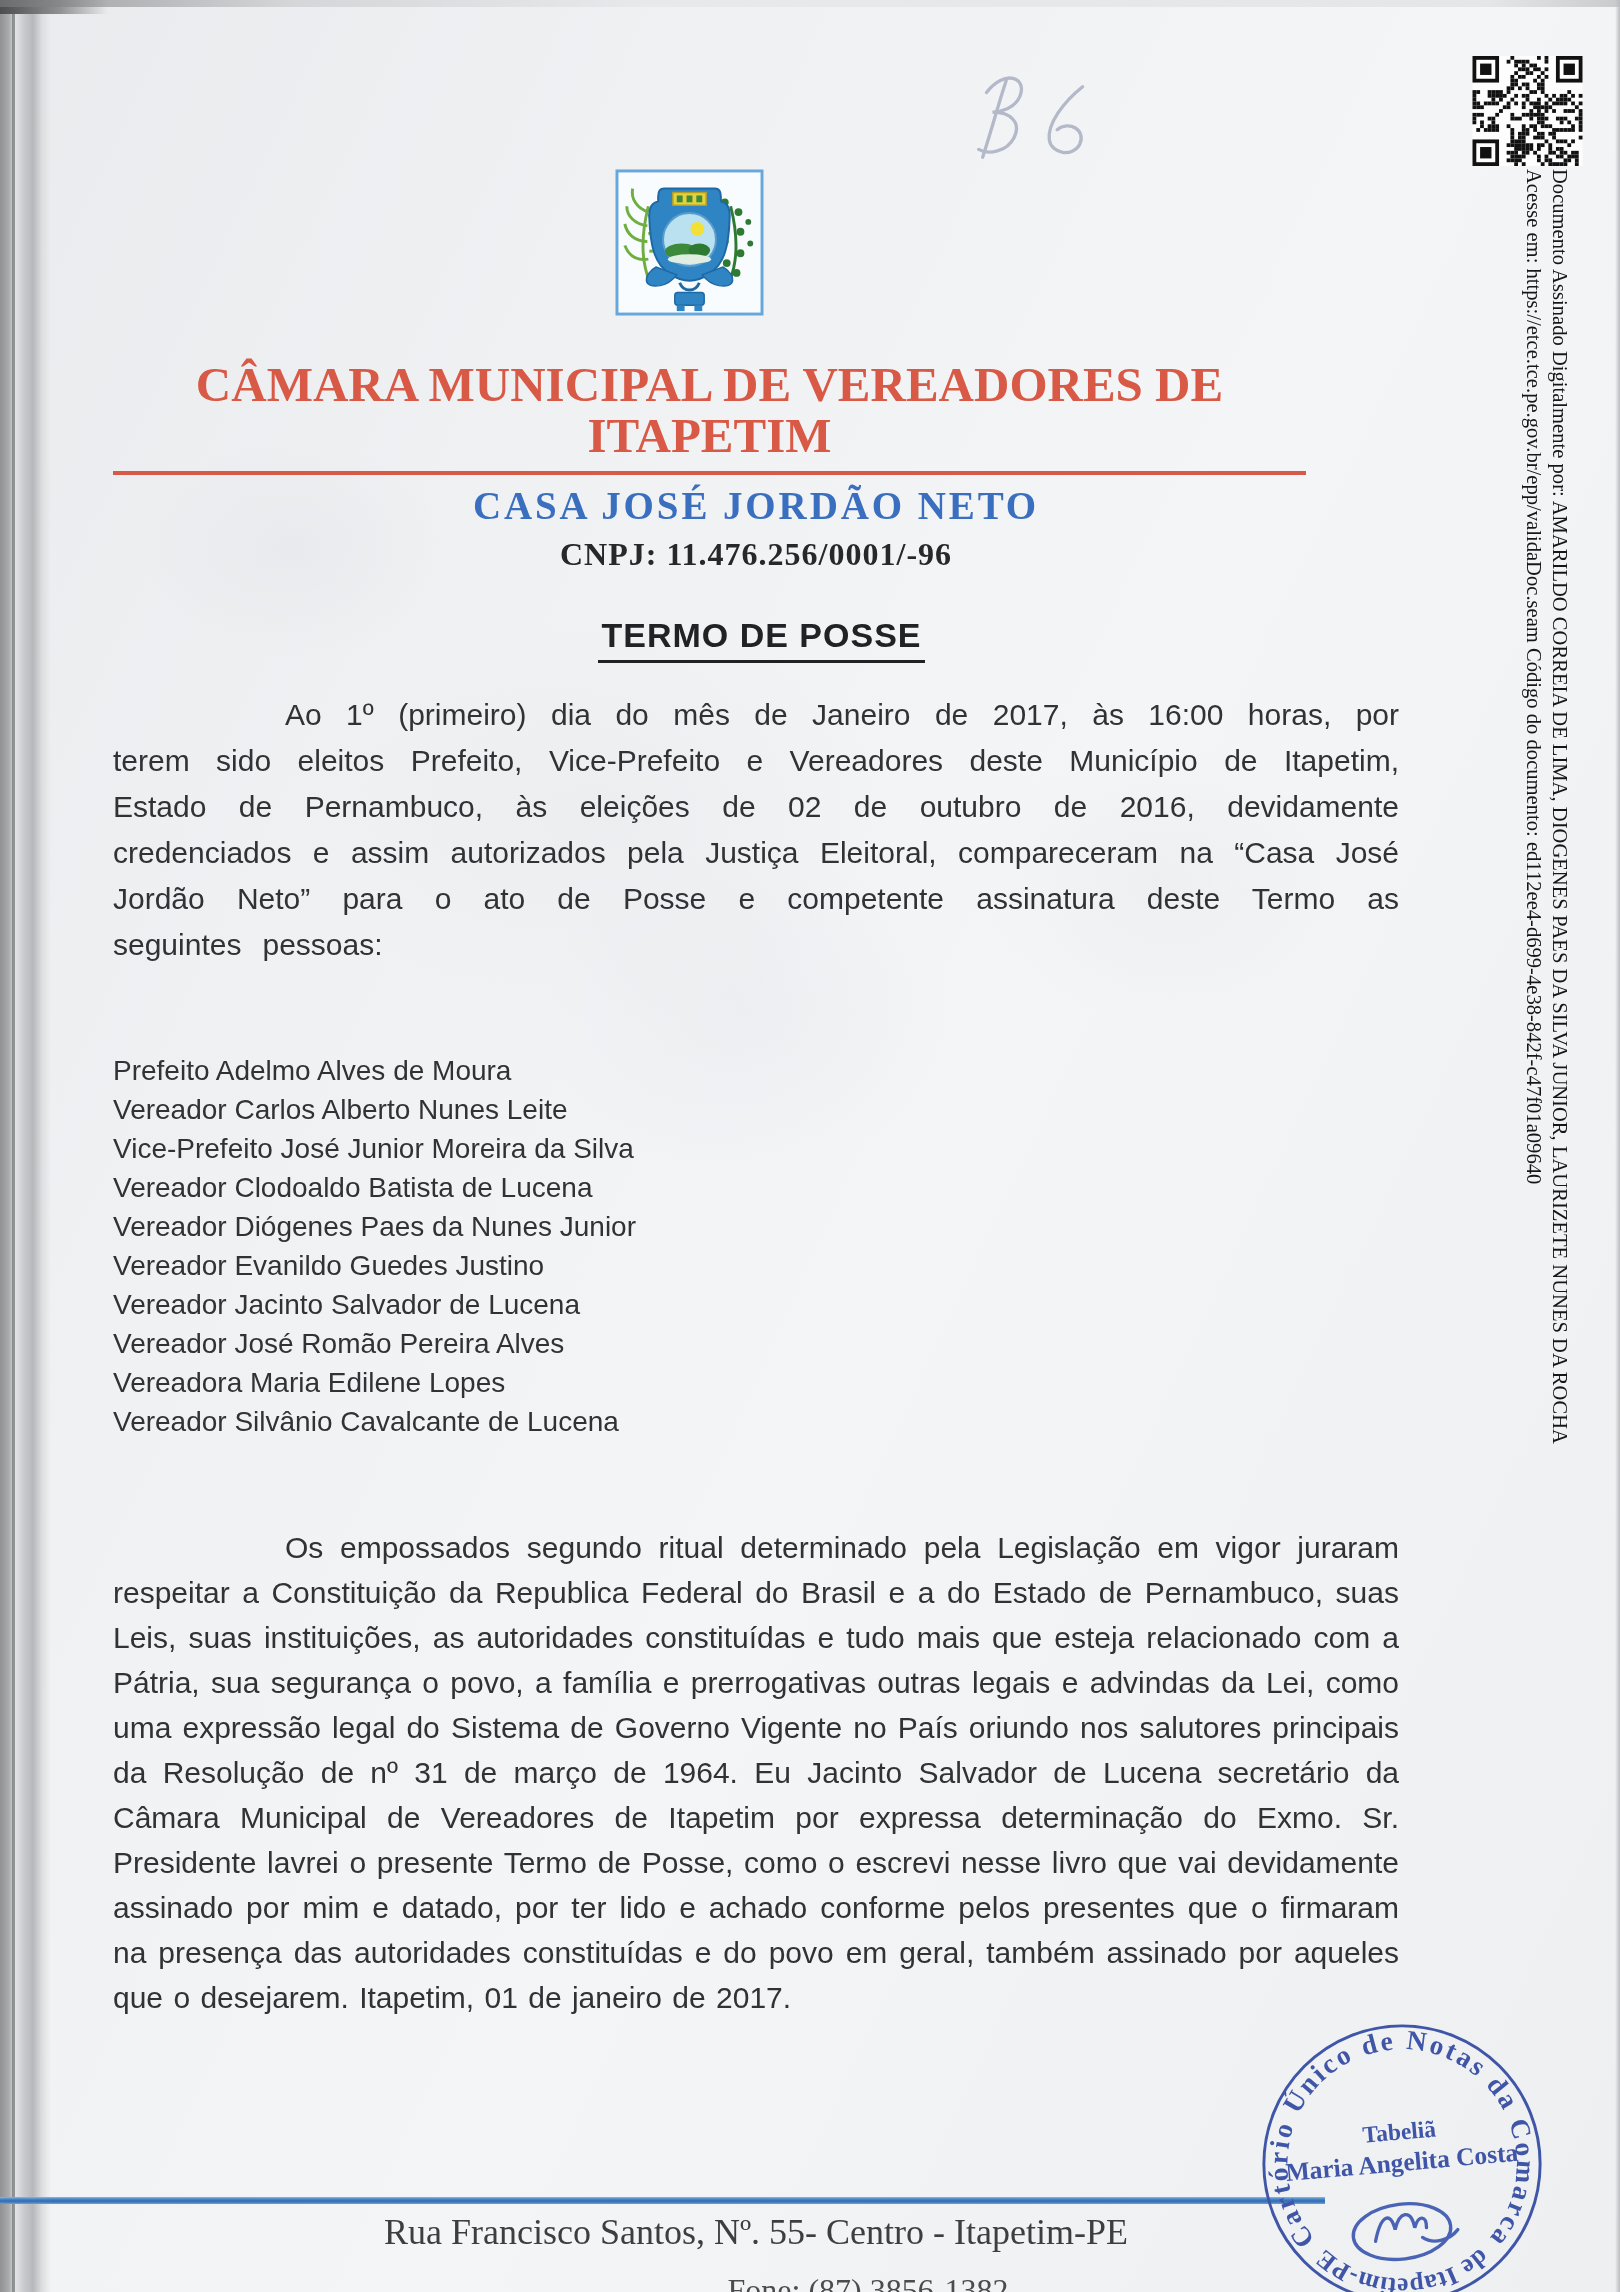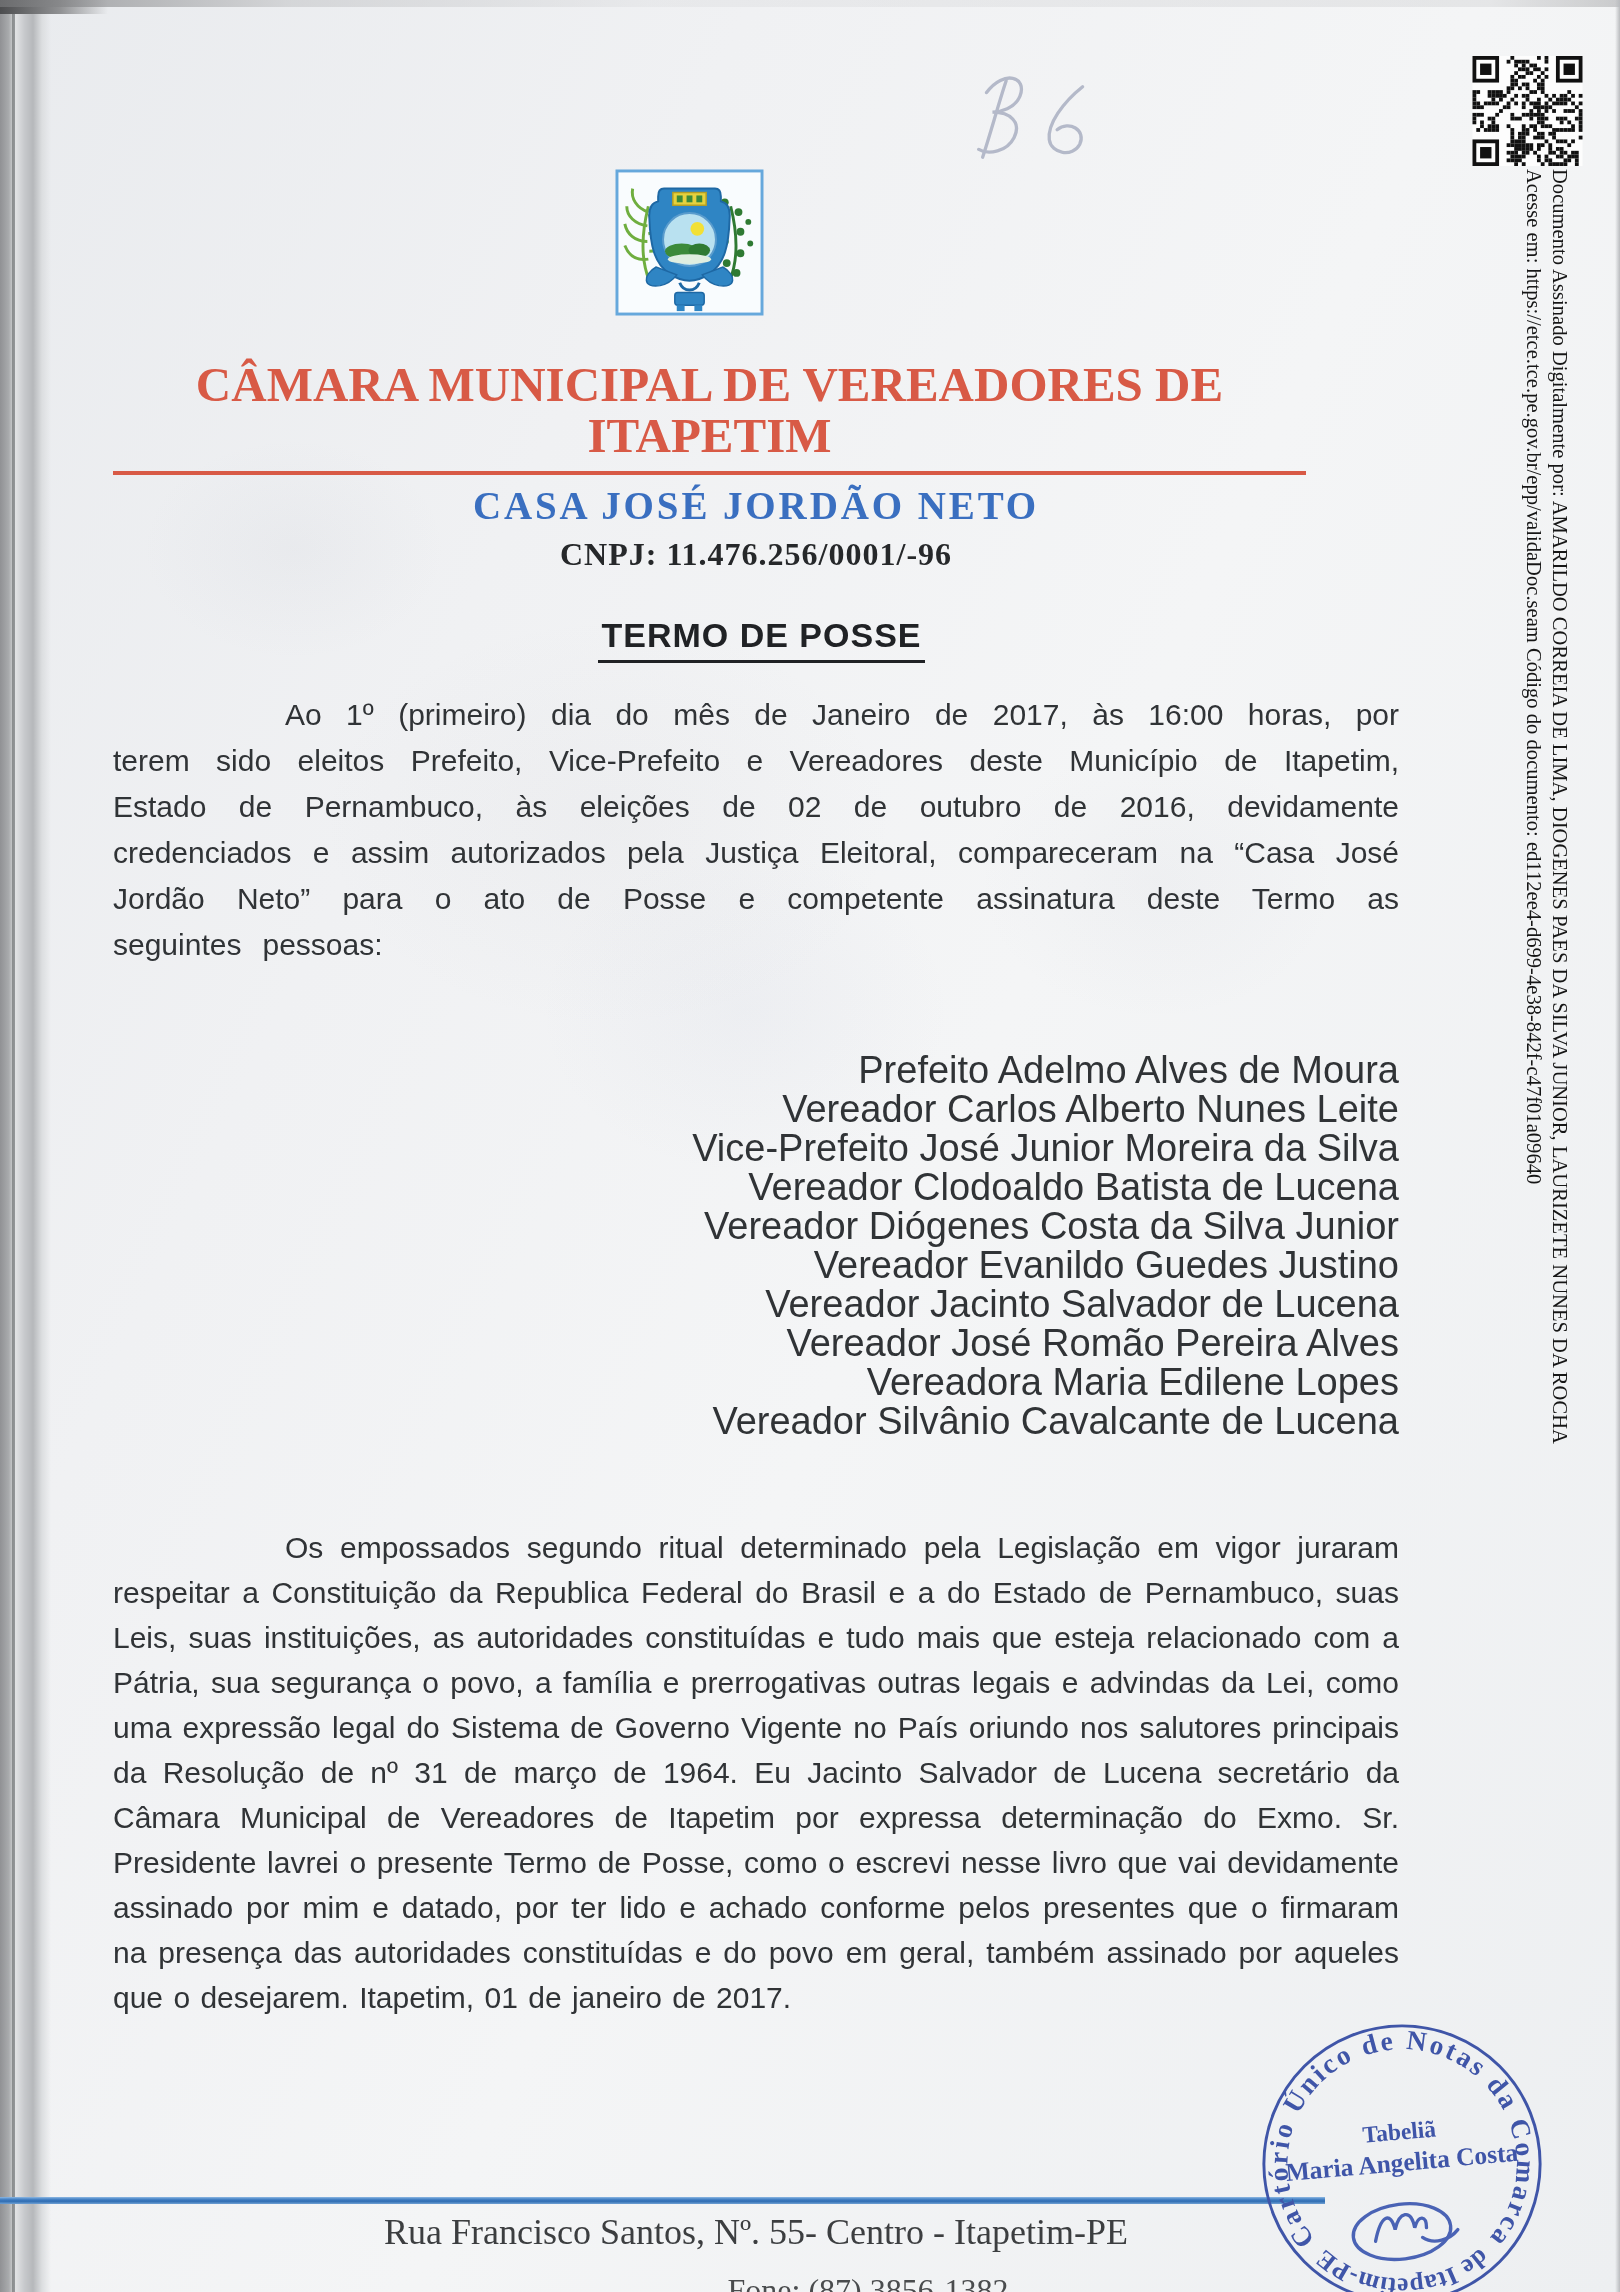--- a/index.html
+++ b/index.html
@@ -40,21 +40,21 @@
     writing-mode:vertical-rl;text-orientation:mixed;
     font-family:"Liberation Serif",serif;font-size:20.6px;color:#161616;}
   .sigstrip div{line-height:26.5px;white-space:nowrap;}
   
   .title-wrap{position:absolute;left:113px;top:616px;width:1286px;text-align:center;}
   .title{display:inline-block;font-weight:bold;font-size:34px;letter-spacing:1px;color:#202225;
     border-bottom:3.9px solid #202225;padding:0 3.9px 4.9px 3.9px;margin-left:11px;}
   .para{position:absolute;left:113px;width:1286px;text-align:justify;color:#303336;}
   .p1{top:692px;font-size:30px;line-height:46px;text-indent:172px;word-spacing:12.7px;}
   .p2{top:1525px;font-size:30px;line-height:45px;text-indent:172px;word-spacing:2px;}
-  .attendees{position:absolute;left:113px;top:1051px;width:1286px;font-size:38px;line-height:39px;color:#303336;text-align:right;}
+  .attendees{position:absolute;left:113px;top:1051px;width:1286px;font-size:28px;line-height:39px;color:#303336;}
   
   .footer-line{position:absolute;left:0;top:2197px;width:1325px;height:6.9px;
     background:linear-gradient(180deg,#8fb9e2 0%,#4a86c8 30%,#2e6cb2 60%,#6fa0d4 100%);}
   .address{position:absolute;left:113px;top:2211px;width:1286px;text-align:center;
     font-family:"Liberation Serif",serif;font-size:36px;color:#3c3e40;}
   .phone{position:absolute;left:225px;top:2272px;width:1286px;text-align:center;
     font-family:"Liberation Serif",serif;font-size:32px;color:#4a4c4e;}
   
   .stamp{position:absolute;left:1258px;top:2020px;width:288px;height:288px;}
   .stamp text{font-family:"Liberation Serif",serif;fill:#3f55a8;}
@@ -440,21 +440,21 @@
     <span class="title">TERMO DE POSSE</span>
   </div>
 
   <div class="para p1">Ao 1º (primeiro) dia do mês de Janeiro de 2017, às 16:00 horas, por terem sido eleitos Prefeito, Vice-Prefeito e Vereadores deste Município de Itapetim, Estado de Pernambuco, às eleições de 02 de outubro de 2016, devidamente credenciados e assim autorizados pela Justiça Eleitoral, compareceram na “Casa José Jordão Neto” para o ato de Posse e competente assinatura deste Termo as seguintes pessoas:</div>
 
   <div class="attendees">
     <div>Prefeito Adelmo Alves de Moura</div>
     <div>Vereador Carlos Alberto Nunes Leite</div>
     <div>Vice-Prefeito José Junior Moreira da Silva</div>
     <div>Vereador Clodoaldo Batista de Lucena</div>
-    <div>Vereador Diógenes Costa da Silva Junior</div>
+    <div>Vereador Diógenes Paes da Nunes Junior</div>
     <div>Vereador Evanildo Guedes Justino</div>
     <div>Vereador Jacinto Salvador de Lucena</div>
     <div>Vereador José Romão Pereira Alves</div>
     <div>Vereadora Maria Edilene Lopes</div>
     <div>Vereador Silvânio Cavalcante de Lucena</div>
   </div>
 
   <div class="para p2">Os empossados segundo ritual determinado pela Legislação em vigor juraram respeitar a Constituição da Republica Federal do Brasil e a do Estado de Pernambuco, suas Leis, suas instituições, as autoridades constituídas e tudo mais que esteja relacionado com a Pátria, sua segurança o povo, a família e prerrogativas outras legais e advindas da Lei, como uma expressão legal do Sistema de Governo Vigente no País oriundo nos salutores principais da Resolução de nº 31 de março de 1964. Eu Jacinto Salvador de Lucena secretário da Câmara Municipal de Vereadores de Itapetim por expressa determinação do Exmo. Sr. Presidente lavrei o presente Termo de Posse, como o escrevi nesse livro que vai devidamente assinado por mim e datado, por ter lido e achado conforme pelos presentes que o firmaram na presença das autoridades constituídas e do povo em geral, também assinado por aqueles que o desejarem. Itapetim, 01 de janeiro de 2017.</div>
 
   <div class="footer-line"></div>

